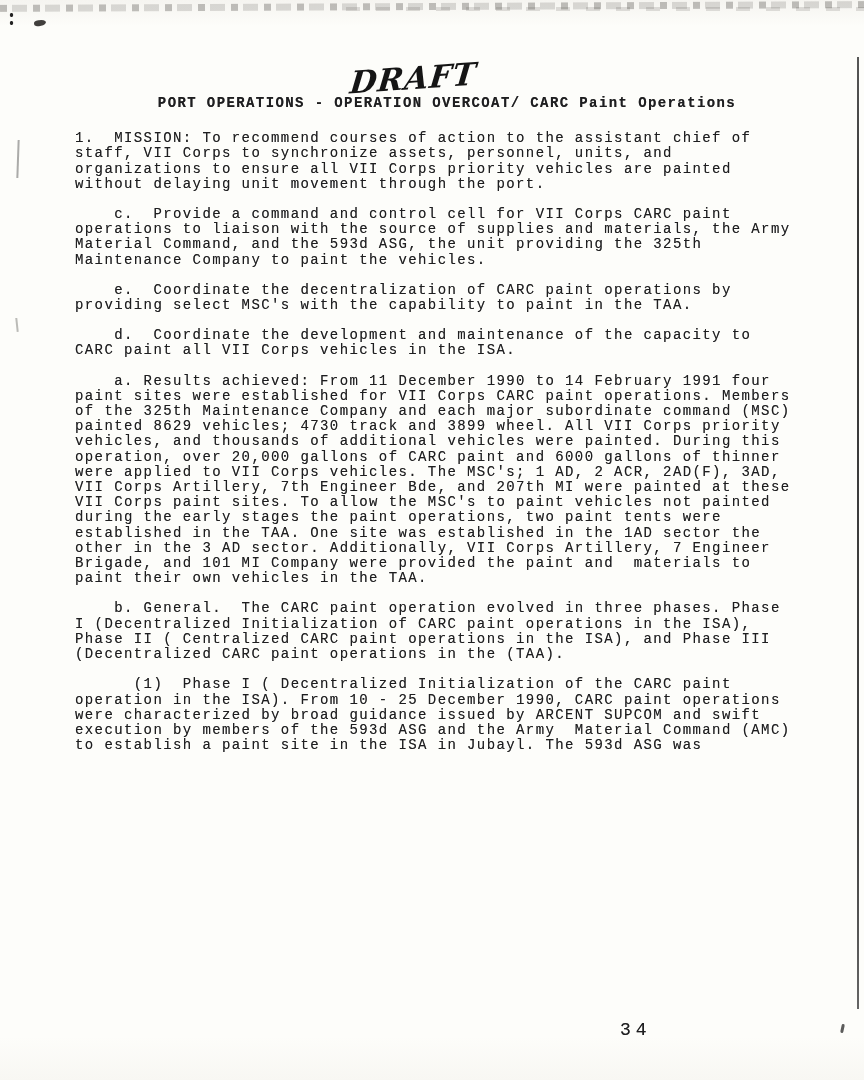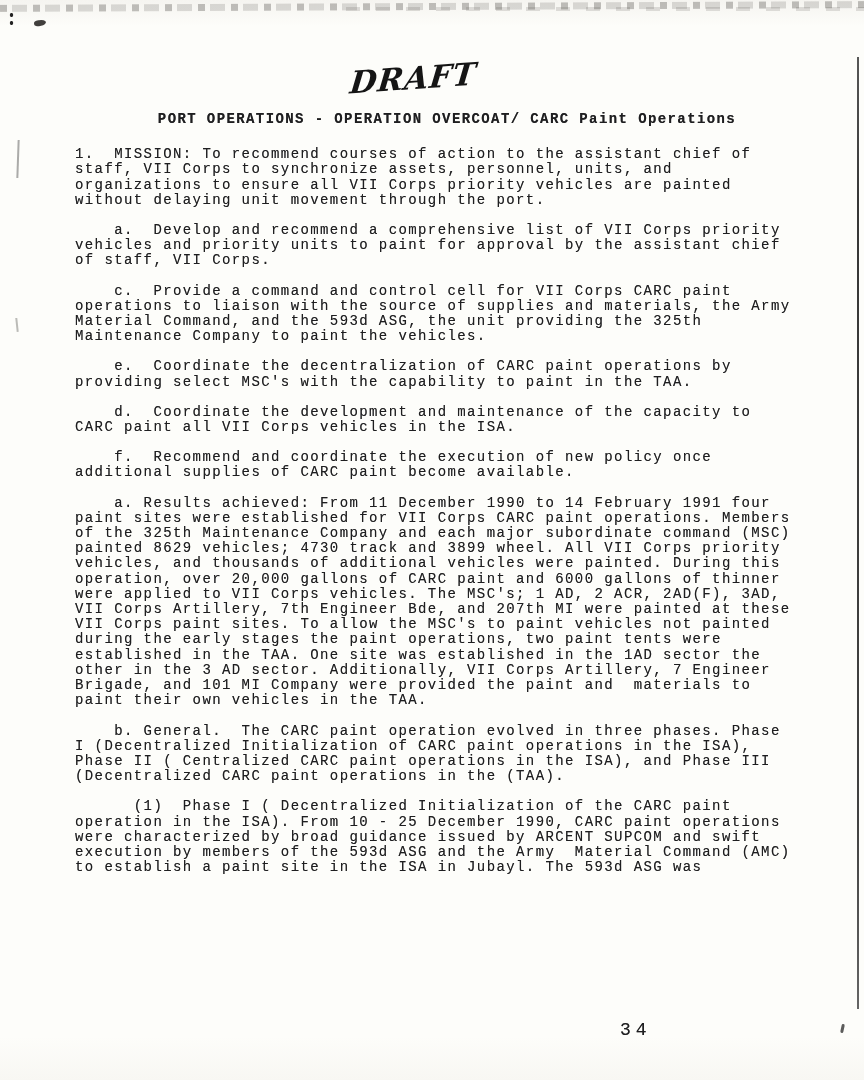--- a/index.html
+++ b/index.html
@@ -61,21 +61,21 @@
     position:absolute; top:60px; left:350px;
     font-family:"DejaVu Serif", serif;
     font-style:italic; font-weight:bold;
     font-size:31px; letter-spacing:1px;
     color:#151515;
     transform:rotate(-4deg) skewX(-10deg);
   }
 
   
   .doc-body {
-    position:absolute; left:75px; top:112px; width:744px;
+    position:absolute; left:75px; top:96px; width:744px;
     font-size:14px; line-height:15.2px; letter-spacing:1.4px;
   }
   .doc-title {
     margin:0 0 20px 0;
     font-size:14px; font-weight:bold;
     text-align:center; white-space:pre;
     letter-spacing:1.4px;
     text-shadow:0 0 0.6px rgba(15,15,15,0.6);
   }
   .doc-para {
@@ -111,38 +111,33 @@
 
   <div class="doc-body">
     <div class="doc-title">PORT OPERATIONS - OPERATION OVERCOAT/ CARC Paint Operations</div>
 
     <p class="doc-para">1.  MISSION: To recommend courses of action to the assistant chief of
 staff, VII Corps to synchronize assets, personnel, units, and
 organizations to ensure all VII Corps priority vehicles are painted
 without delaying unit movement through the port.</p>
 
 
-    <p class="doc-para">    a.  Develop and recommend a comprehensive list of VII Corps priority
-vehicles and priority units to paint for approval by the assistant chief
-of staff, VII Corps.</p>
 
 
     <p class="doc-para">    c.  Provide a command and control cell for VII Corps CARC paint
 operations to liaison with the source of supplies and materials, the Army
 Material Command, and the 593d ASG, the unit providing the 325th
 Maintenance Company to paint the vehicles.</p>
 
     <p class="doc-para">    e.  Coordinate the decentralization of CARC paint operations by
 providing select MSC's with the capability to paint in the TAA.</p>
 
     <p class="doc-para">    d.  Coordinate the development and maintenance of the capacity to
 CARC paint all VII Corps vehicles in the ISA.</p>
 
-    <p class="doc-para">    f.  Recommend and coordinate the execution of new policy once
-additional supplies of CARC paint become available.</p>
 
 
     <p class="doc-para">    a. Results achieved: From 11 December 1990 to 14 February 1991 four
 paint sites were established for VII Corps CARC paint operations. Members
 of the 325th Maintenance Company and each major subordinate command (MSC)
 painted 8629 vehicles; 4730 track and 3899 wheel. All VII Corps priority
 vehicles, and thousands of additional vehicles were painted. During this
 operation, over 20,000 gallons of CARC paint and 6000 gallons of thinner
 were applied to VII Corps vehicles. The MSC's; 1 AD, 2 ACR, 2AD(F), 3AD,
 VII Corps Artillery, 7th Engineer Bde, and 207th MI were painted at these

